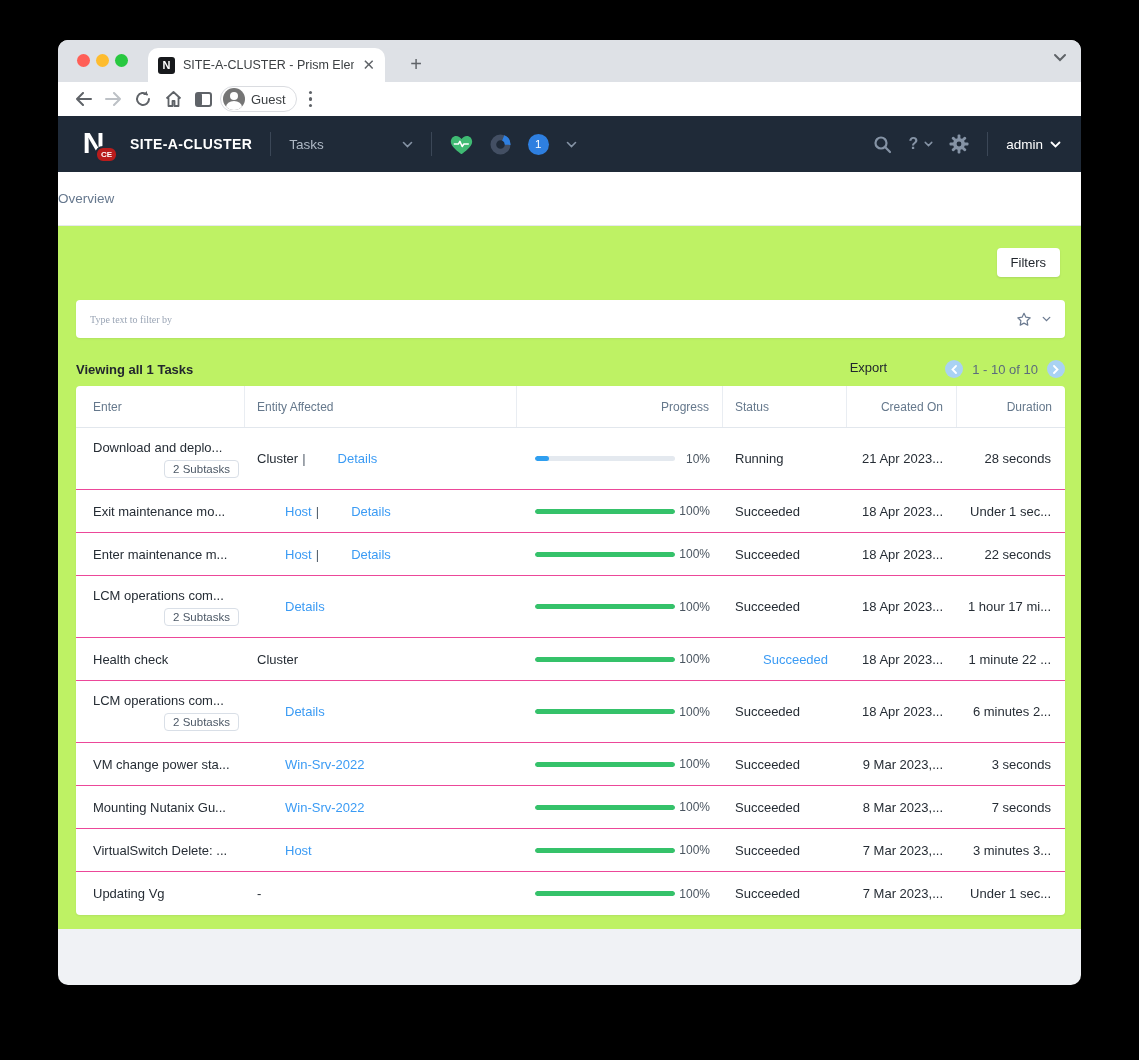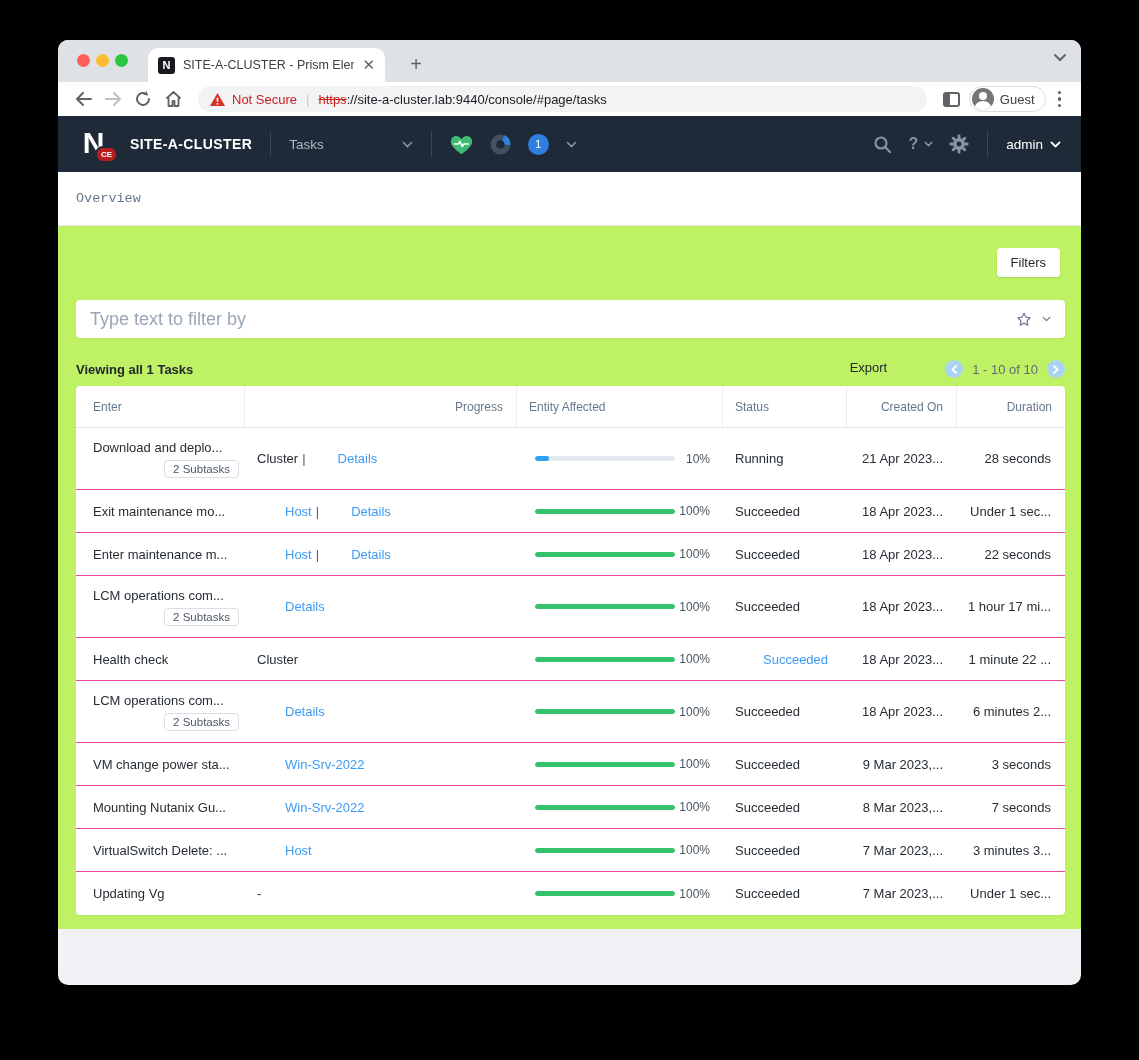--- a/index.html
+++ b/index.html
@@ -43,27 +43,27 @@
   .nav-div { width:1px; height:24px; background:#3b4757; margin:0 18px; flex:none; }
   .page-menu { display:flex; align-items:center; gap:0; color:#aeb8c4; font-size:13.5px; }
   .page-menu .chev { margin-left:78px; }
   .health-group { display:flex; align-items:center; gap:17px; }
   .count-badge { width:21px; height:21px; border-radius:50%; background:#2e7fe0; color:#fff; font-size:11.5px; display:flex; align-items:center; justify-content:center; }
   .nav-right { margin-left:auto; display:flex; align-items:center; gap:16px; }
   .qmark { color:#8593a5; font-size:16px; font-weight:bold; }
   .admin { color:#fff; font-size:13.5px; display:flex; align-items:center; gap:7px; }
 
   
-  .breadcrumb { height:54px; background:#fff; display:flex; align-items:center; padding:0 18px; border-bottom:1px solid #e6e9ec; font-size:13.5px; color:#66788e;font-family:Liberation Mono, monospace; }
+  .breadcrumb { height:54px; background:#fff; display:flex; align-items:center; padding:0 0; border-bottom:1px solid #e6e9ec; font-size:13.5px; color:#66788e; }
 
   
   .content { position:relative; height:703px; background:#bef264; }
   .filters-btn { position:absolute; right:21px; top:22px; background:#fff; border-radius:4px; padding:7px 14px; font-size:13px; color:#22272e; box-shadow:0 1px 2px rgba(31,45,61,.12); }
   .filterbox { position:absolute; left:18px; right:16px; top:74px; height:38px; background:#fff; border-radius:4px; box-shadow:0 1px 2px rgba(31,45,61,.08); display:flex; align-items:center; padding:0 14px; }
-  .filterbox input { border:none; outline:none; flex:1; font-size:18px; font-family:Liberation Sans, sans-serif; color:#22272e; background:transparent; }
+  .filterbox input { border:none; outline:none; flex:1; font-size:10px; font-family:Liberation Serif, serif; color:#22272e; background:transparent; }
   .filterbox input::placeholder { color:#9aa5b5; }
   .filter-icons { display:flex; align-items:center; gap:10px; }
 
   .list-toolbar { position:absolute; left:18px; right:16px; top:130px; height:26px; display:flex; align-items:center; }
   .viewing { font-size:13px; font-weight:bold; color:#22272e; }
   .lt-right { margin-left:auto; display:flex; gap:14px; }
   .export { font-size:13px; color:#22272e; margin-right:44px; }
   .pager { display:flex; align-items:center; gap:9px; }
   .pg-circle { width:18px; height:18px; border-radius:50%; background:#a9d2f3; display:flex; align-items:center; justify-content:center; }
   .pg-text { font-size:13px; color:#5b6b7c; }
@@ -132,30 +132,20 @@
       <svg width="16" height="16" viewBox="0 0 16 16">
           <path d="M14 8a6 6 0 1 1-2-4.5" fill="none" stroke="#5f6368" stroke-width="2" stroke-linecap="round"></path>
           <path d="M12 0v4h-4z" fill="#5f6368"></path>
         </svg>
     </div>
     <div class="nav-ic">
       <svg width="17" height="16" viewBox="0 0 17 16">
           <path d="M1.5 7.5L8.5 1l7 6.5M3.5 6.5V15h4v-5h2v5h4V6.5" fill="none" stroke="#5f6368" stroke-width="1.8" stroke-linejoin="round"></path>
         </svg>
     </div>
-    <div class="omnibox">
-      <svg width="15" height="13" viewBox="0 0 15 13">
-          <path d="M7.5 0L15 13H0z" fill="#d93025"></path>
-          <rect x="6.7" y="4.5" width="1.6" height="4.2" fill="#fff"></rect>
-          <rect x="6.7" y="10" width="1.6" height="1.6" fill="#fff"></rect>
-        </svg>
-      <span class="notsecure">Not Secure</span>
-      <span class="omni-div">|</span>
-      <span><span class="scheme">https</span><span class="urlrest">://site-a-cluster.lab:9440/console/#page/tasks</span></span>
-    </div>
     <div class="nav-ic">
       <svg width="17" height="15" viewBox="0 0 17 15">
           <rect x="1" y="1" width="15" height="13" rx="2" fill="none" stroke="#5f6368" stroke-width="2"></rect>
           <rect x="1" y="1" width="6" height="13" rx="2" fill="#5f6368"></rect>
         </svg>
     </div>
     <div class="guest-chip">
       <div class="guest-av"></div>
       <span class="guest-label">Guest</span>
     </div>
@@ -282,22 +272,22 @@
                 <path d="M1 1l3.5 3.5L1 8" fill="none" stroke="#fff" stroke-width="1.8" stroke-linecap="round"></path>
               </svg>
           </span>
         </div>
       </div>
     </div>
 
     <div class="table-card">
       <div class="thead">
         <div class="th l">Enter</div>
+        <div class="th l2">Entity Affected</div>
         <div class="th r">Progress</div>
-        <div class="th l2">Entity Affected</div>
         <div class="th l2">Status</div>
         <div class="th r">Created On</div>
         <div class="th r">Duration</div>
       </div>
       <div>
           <div class="row tall">
             <div class="cell c-task">
               <div class="task-name">Download and deplo...</div>
               <span class="subtasks">2 Subtasks</span>
             </div>

